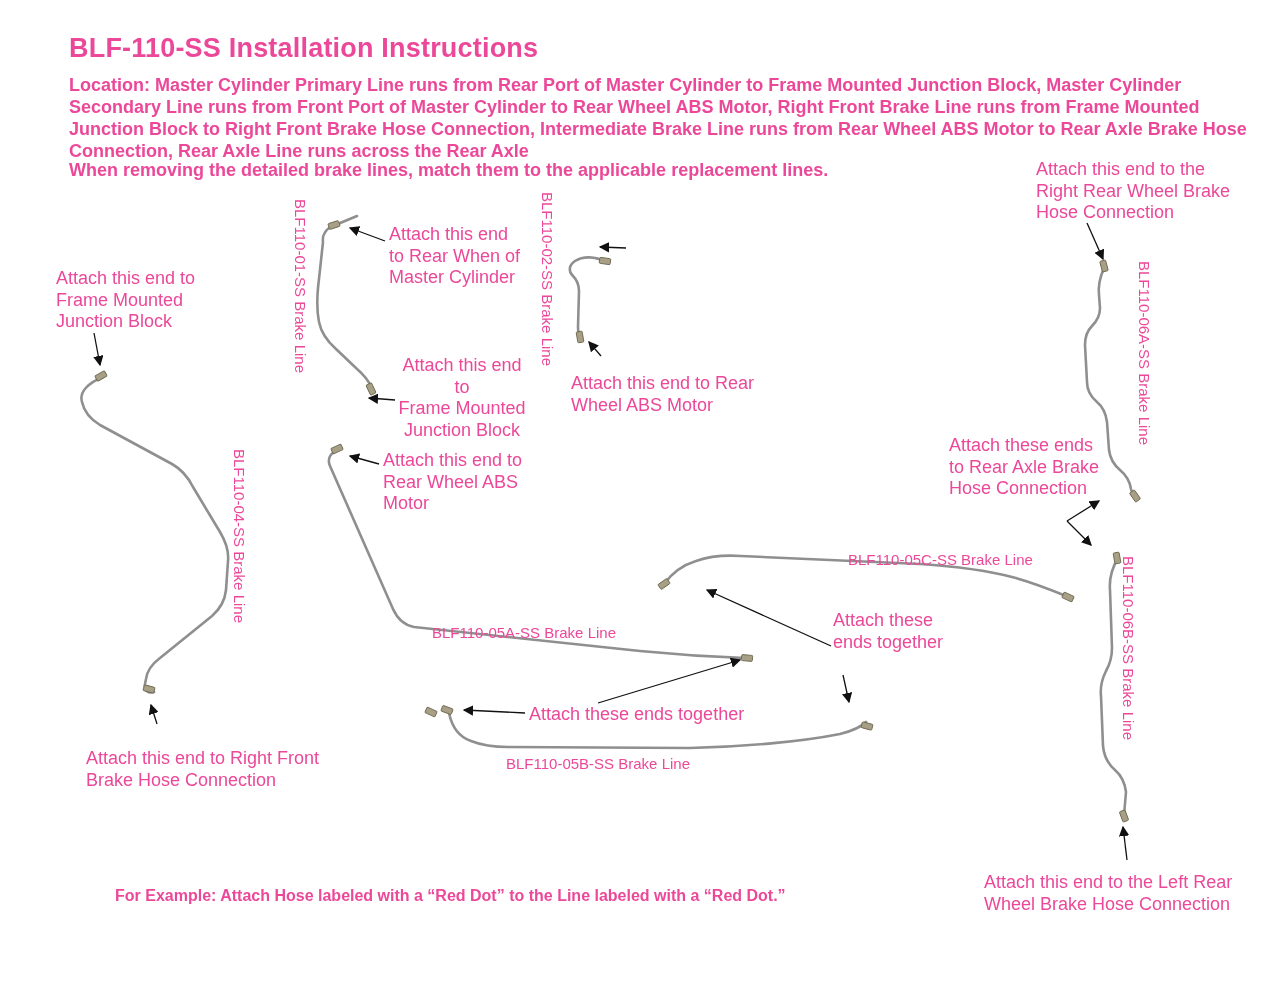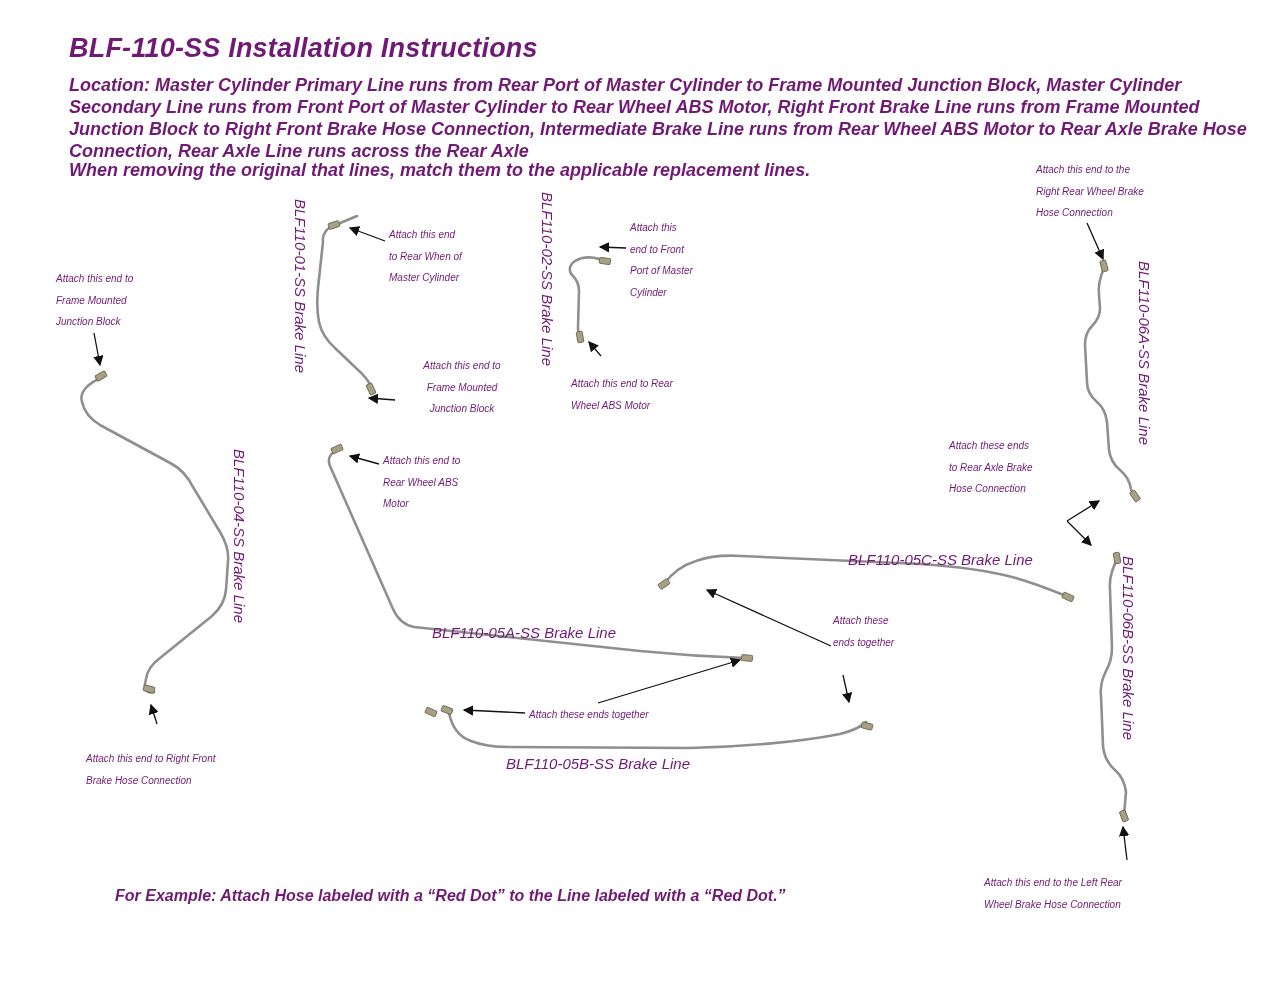--- a/index.html
+++ b/index.html
@@ -1,24 +1,24 @@
 <!DOCTYPE html>
 <html><head>
 <meta charset="utf-8">
 <style>
   * { box-sizing: border-box; }
   html,body { margin:0; padding:0; background:#ffffff; }
   #canvas {
     position:relative; width:1280px; height:989px; background:#ffffff;
-    font-family:"Liberation Sans", sans-serif; color:#701a75; overflow:hidden;font-style:italic;
+    font-family:"Liberation Sans", sans-serif; color:#ec4899; overflow:hidden;
   }
   .abs { position:absolute; }
   #title { font-size:27px; font-weight:700; letter-spacing:0.2px; }
   .bold-note { font-weight:700; font-size:18px; line-height:22px; }
-  .callout { font-size:10px; line-height:21.5px; white-space:pre-line; }
+  .callout { font-size:18px; line-height:21.5px; white-space:pre-line; }
   .center { text-align:center; }
   .vlabel { writing-mode:vertical-rl; font-size:15px; white-space:nowrap; }
   .hlabel { font-size:15px; white-space:nowrap; }
   .footer-note { font-weight:700; font-size:16px; line-height:25px; white-space:pre-line; }
   #diagram-svg { position:absolute; left:0; top:0; }
   .brake-line { fill:none; stroke:#8f8f8f; stroke-width:2.6; stroke-linecap:round; stroke-linejoin:round; }
   .fit { fill:#a79f86; stroke:#6e684f; stroke-width:0.9; }
   .arrow { stroke:#111111; stroke-width:1.3; fill:none; marker-end:url(#arrowhead); }
 </style>
 </head>
@@ -80,32 +80,28 @@
       <line class="arrow" x1="598" y1="703" x2="740" y2="660"></line>
       <line class="arrow" x1="157" y1="724" x2="151" y2="705"></line>
       <line class="arrow" x1="1127" y1="860" x2="1123" y2="827"></line>
     </g>
   </svg>
 
   <div class="abs" id="title" style="left:69px; top:33px;">BLF-110-SS Installation Instructions</div>
 
   <div class="abs bold-note" style="left:69px; top:74px; width:1188px;">Location: Master Cylinder Primary Line runs from Rear Port of Master Cylinder to Frame Mounted Junction Block, Master Cylinder Secondary Line runs from Front Port of Master Cylinder to Rear Wheel ABS Motor, Right Front Brake Line runs from Frame Mounted Junction Block to Right Front Brake Hose Connection, Intermediate Brake Line runs from Rear Wheel ABS Motor to Rear Axle Brake Hose Connection, Rear Axle Line runs across the Rear Axle</div>
 
-  <div class="abs bold-note" style="left:69px; top:159px;">When removing the original that lines, match them to the applicable replacement lines.</div>
+  <div class="abs bold-note" style="left:69px; top:159px;">When removing the detailed brake lines, match them to the applicable replacement lines.</div>
 
   <div class="abs callout" style="left:56px;  top:268px;">Attach this end to
 Frame Mounted
 Junction Block</div>
   <div class="abs callout" style="left:389px; top:224px;">Attach this end
 to Rear When of
 Master Cylinder</div>
-  <div class="abs callout" style="left:630px; top:217px;">Attach this
-end to Front
-Port of Master
-Cylinder</div>
   <div class="abs callout" style="left:1036px;top:159px;">Attach this end to the
 Right Rear Wheel Brake
 Hose Connection</div>
   <div class="abs callout center" style="left:396px; top:355px; width:132px;">Attach this end to
 Frame Mounted
 Junction Block</div>
   <div class="abs callout" style="left:571px; top:373px;">Attach this end to Rear
 Wheel ABS Motor</div>
   <div class="abs callout" style="left:383px; top:450px;">Attach this end to
 Rear Wheel ABS

